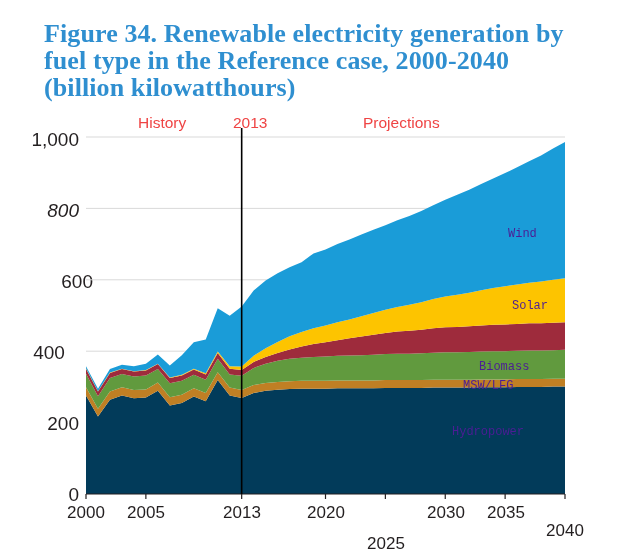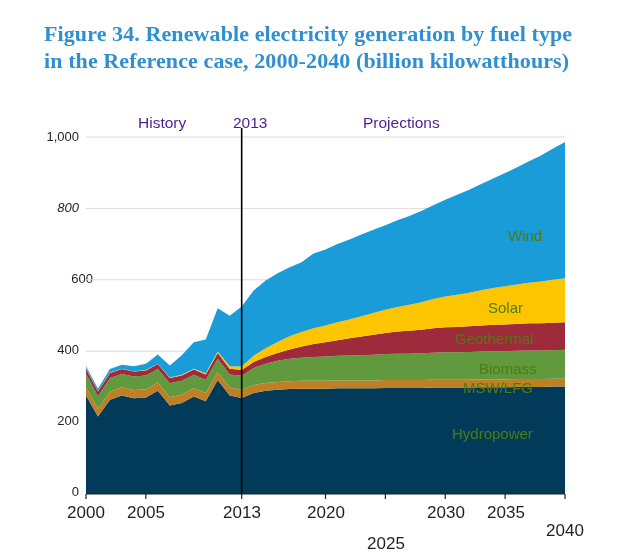--- a/index.html
+++ b/index.html
@@ -2,59 +2,59 @@
 <html><head>
 <meta charset="utf-8">
 <style>
   html,body{margin:0;padding:0;background:#ffffff;}
   body{width:623px;height:553px;font-family:"Liberation Sans",sans-serif;overflow:hidden;}
   #page{position:relative;width:623px;height:553px;background:#fff;}
 
   .fig-title{
     position:absolute;left:44px;top:20px;width:545px;
     font-family:"Liberation Serif",serif;
-    font-weight:bold;font-size:22px;line-height:27px;
+    font-weight:bold;font-size:26px;line-height:27px;
     color:#2f8fd0;letter-spacing:.1px;
   }
 
   .chart-area{position:absolute;left:0;top:0;width:623px;height:553px;}
 
   .ylabel{
     position:absolute;text-align:right;width:60px;
-    font-size:13px;color:#231f20;font-family:"Liberation Sans",sans-serif;
+    font-size:19px;color:#231f20;font-family:"Liberation Sans",sans-serif;
   }
   .xlabel{
     position:absolute;text-align:center;width:60px;
     font-size:17px;color:#231f20;font-family:Liberation Sans, sans-serif;
   }
   .ann{
-    position:absolute;font-size:15.5px;color:#4c1d95;
+    position:absolute;font-size:15.5px;color:#ef4444;
     font-family:"Liberation Sans",sans-serif;white-space:nowrap;
   }
   .serieslabel{
-    position:absolute;font-size:15px;color:#4d7c0f;
-    font-family:Liberation Sans, sans-serif;white-space:nowrap;
+    position:absolute;font-size:12px;color:#4c1d95;
+    font-family:Liberation Mono, monospace;white-space:nowrap;
   }
   svg{display:block;}
 </style>
 </head>
 <body>
 
 <div id="page">
 
   <div class="fig-title">Figure 34. Renewable electricity generation by fuel type in the Reference case, 2000-2040 (billion kilowatthours)</div>
 
   <div class="ann" style="left:138px;top:114px;">History</div>
   <div class="ann" style="left:233px;top:114px;">2013</div>
   <div class="ann" style="left:363px;top:114px;">Projections</div>
 
   <div class="ylabel" style="left:19px;top:129px;">1,000</div>
   <div class="ylabel" style="left:19px;top:200px;font-style:italic;">800</div>
   <div class="ylabel" style="left:33px;top:271px;">600</div>
-  <div class="ylabel" style="left:19px;top:342px;">400</div>
+  <div class="ylabel" style="left:19px;top:342px;text-align:center;">400</div>
   <div class="ylabel" style="left:19px;top:413px;">200</div>
   <div class="ylabel" style="left:19px;top:484px;">0</div>
 
   <div class="xlabel" style="left:56px;top:503px;">2000</div>
   <div class="xlabel" style="left:116px;top:503px;">2005</div>
   <div class="xlabel" style="left:212px;top:503px;">2013</div>
   <div class="xlabel" style="left:296px;top:503px;">2020</div>
   <div class="xlabel" style="left:356px;top:503px;margin-top:31px;">2025</div>
   <div class="xlabel" style="left:416px;top:503px;">2030</div>
   <div class="xlabel" style="left:476px;top:503px;">2035</div>
@@ -88,19 +88,18 @@
         <line x1="445.25" x2="445.25" y1="494" y2="499" stroke="#231f20" stroke-width="1.2"></line>
         <line x1="505.125" x2="505.125" y1="494" y2="499" stroke="#231f20" stroke-width="1.2"></line>
         <line x1="565" x2="565" y1="494" y2="499" stroke="#231f20" stroke-width="1.2"></line>
       </g>
     <g id="divider">
         <line x1="241.675" x2="241.675" y1="128" y2="494" stroke="#000000" stroke-width="1.6"></line>
       </g>
   </svg>
 
   <div class="serieslabel" style="left:508px;top:227px;">Wind</div>
-  <div class="serieslabel" style="left:488px;top:299px;">Solar</div>
-  <div class="serieslabel" style="left:455px;top:330px;">Geothermal</div>
+  <div class="serieslabel" style="left:512px;top:299px;">Solar</div>
   <div class="serieslabel" style="left:479px;top:360px;">Biomass</div>
   <div class="serieslabel" style="left:463px;top:379px;">MSW/LFG</div>
   <div class="serieslabel" style="left:452px;top:425px;">Hydropower</div>
 
 </div>
 
 </body></html>

